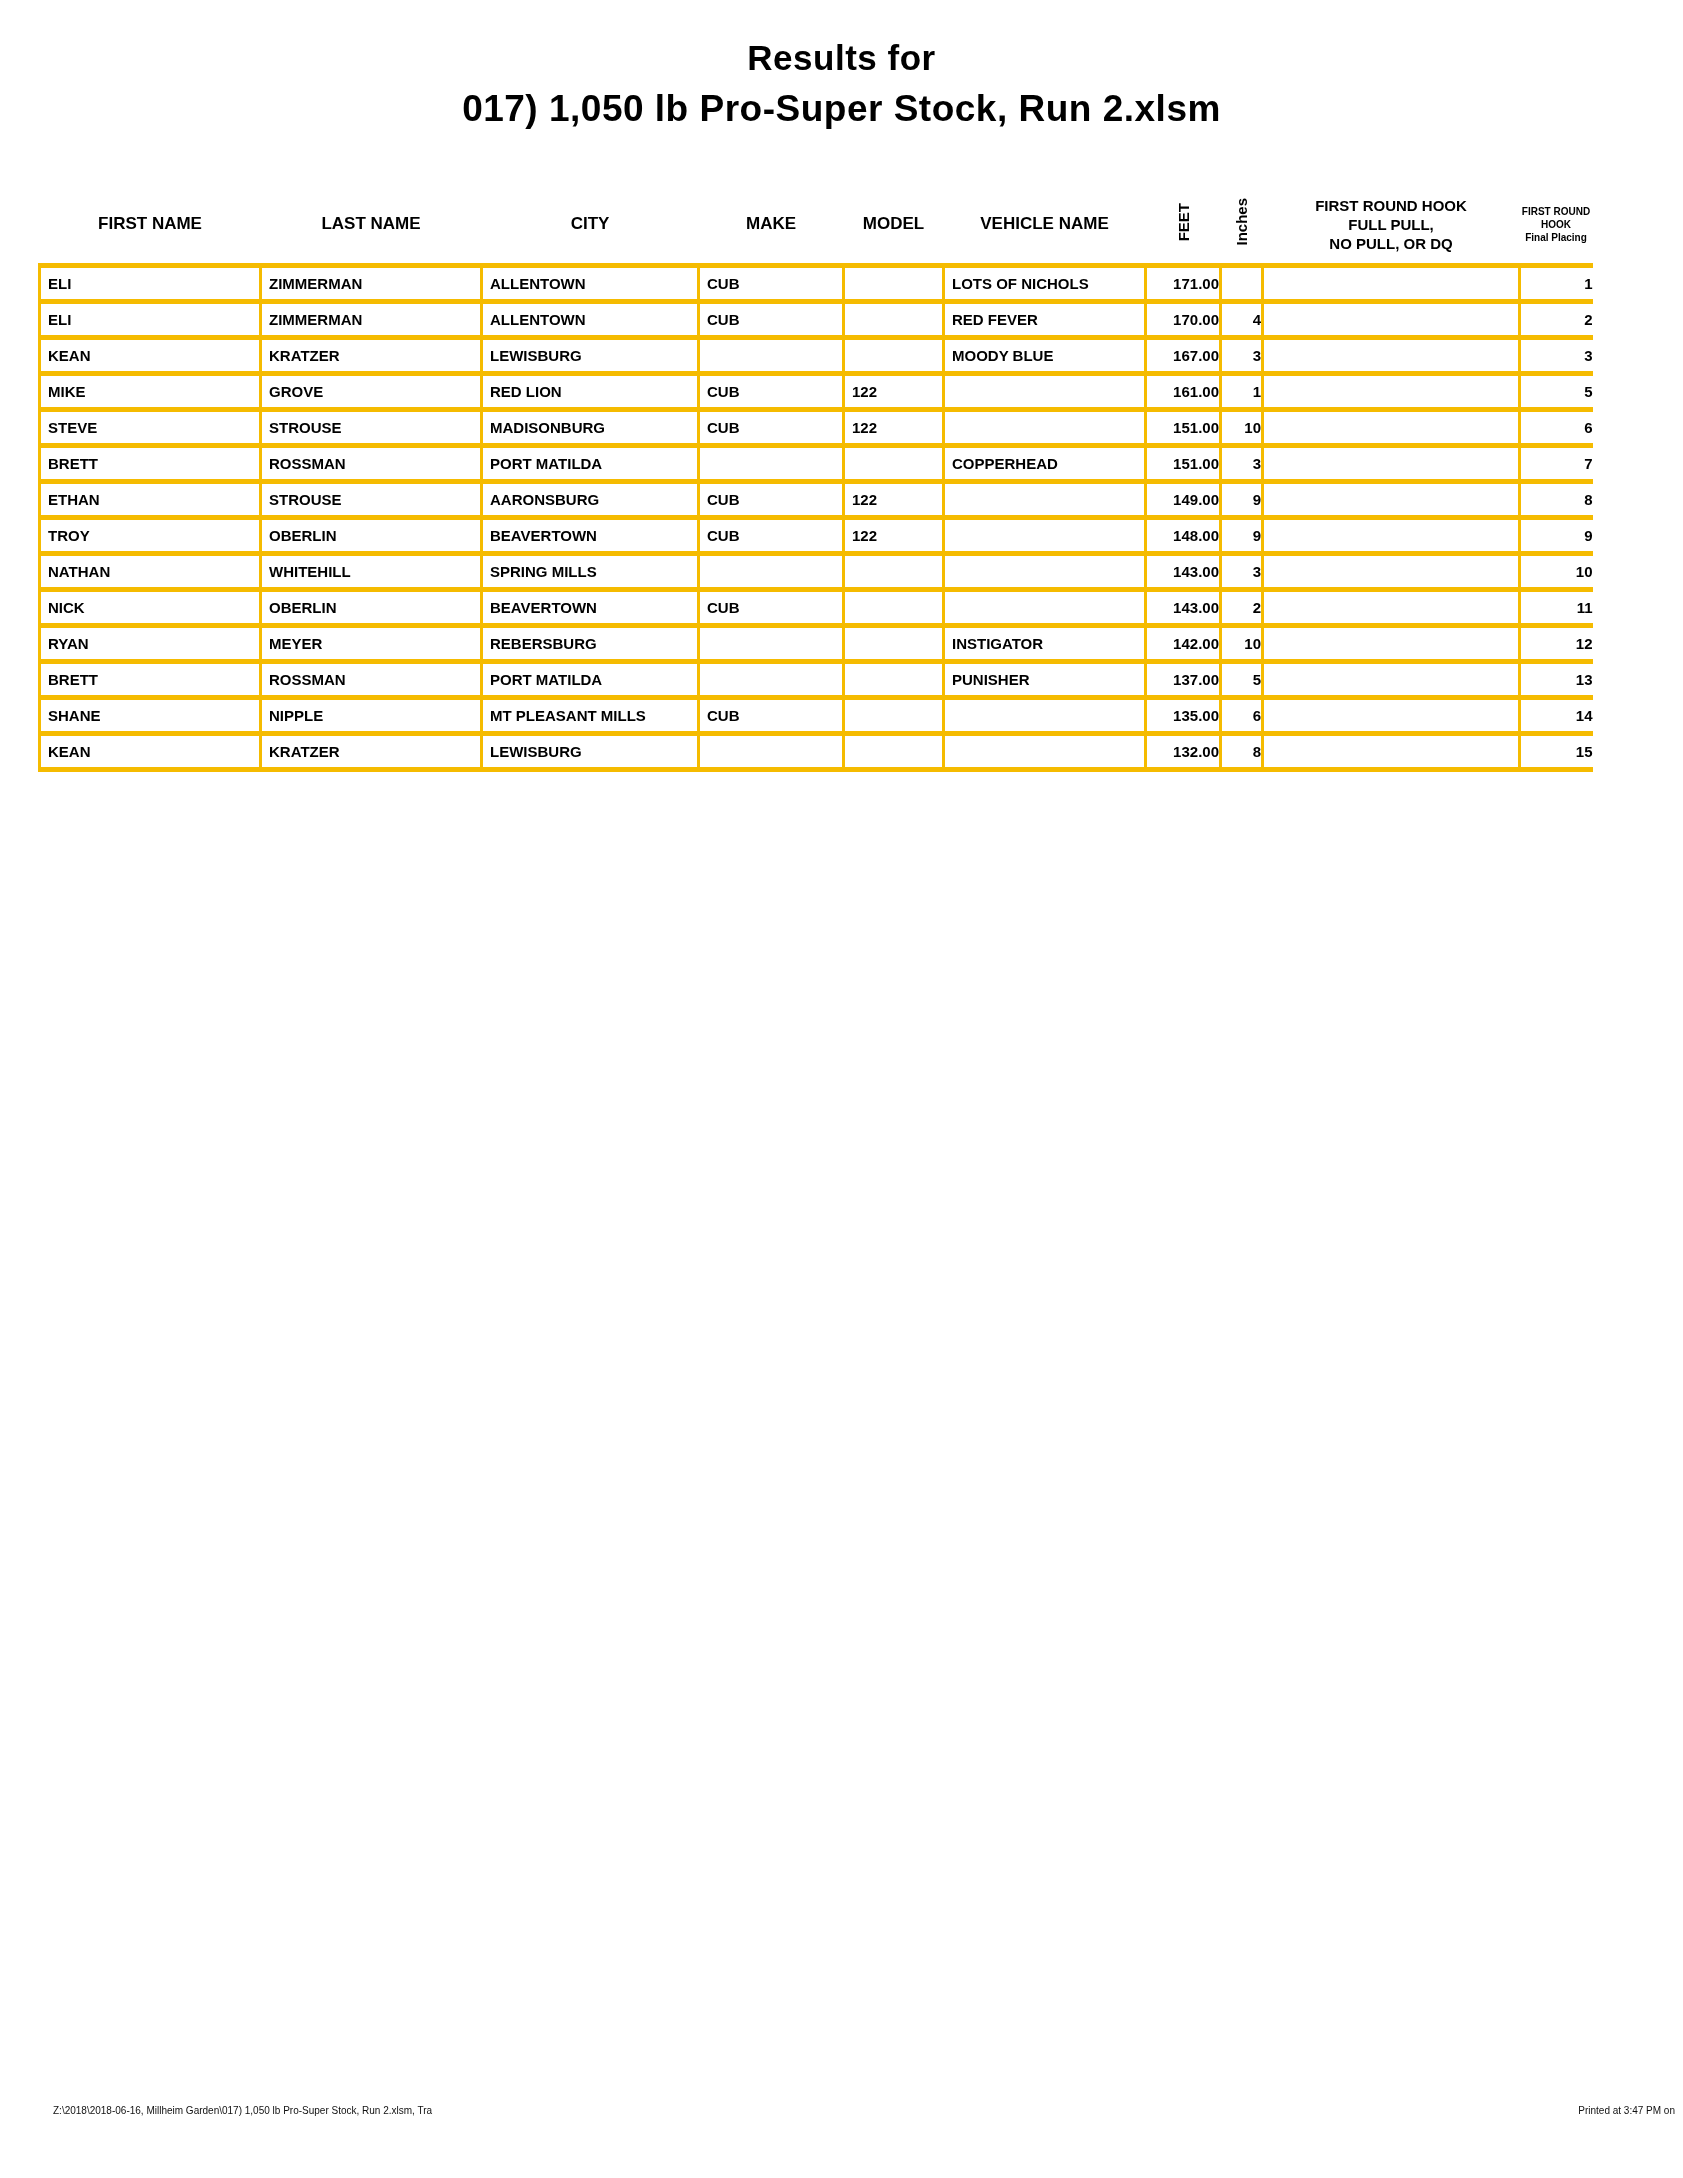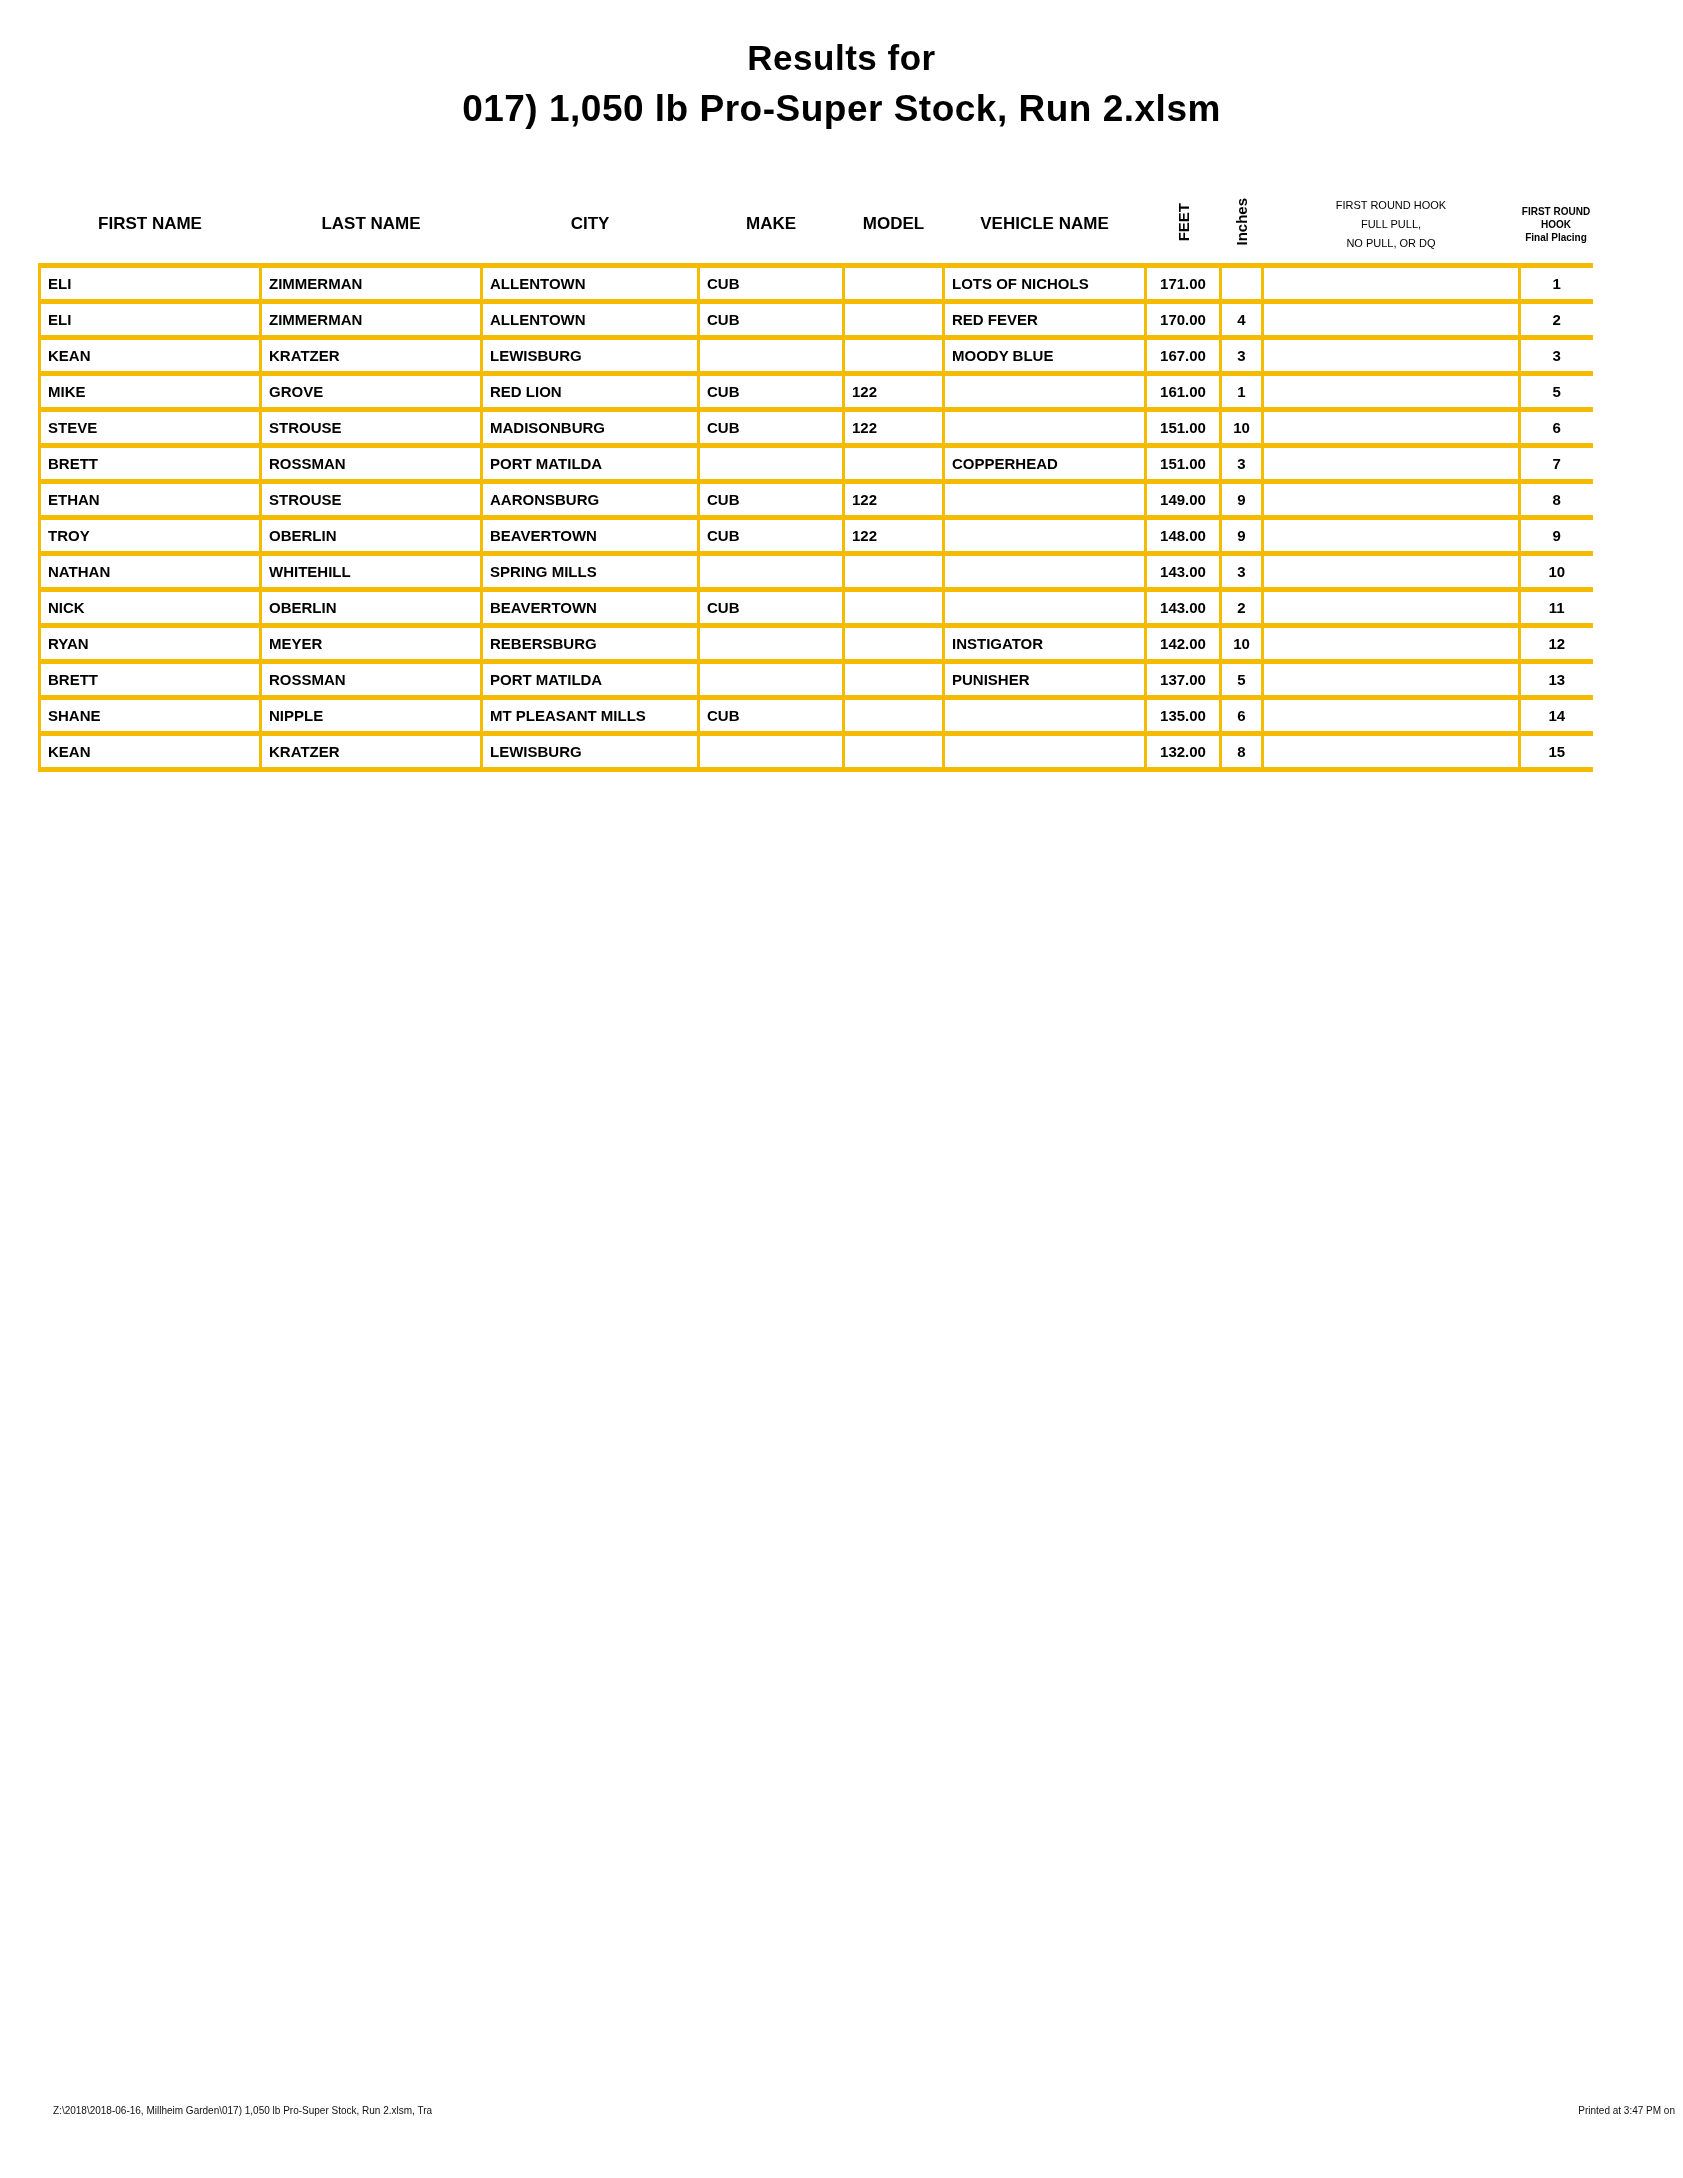--- a/index.html
+++ b/index.html
@@ -47,21 +47,21 @@
     border:none;
     vertical-align:middle;
     text-align:center;
     font-weight:bold;
     font-size:17px;
     height:79px;
     padding:0;
     white-space:nowrap;
   }
   thead th.small-hdr{font-size:15px;}
-  thead th .hdr-line{display:block;line-height:19px;font-size:11px;font-weight:normal;}
+  thead th .hdr-line{display:block;line-height:19px;font-size:15px;font-weight:bold;}
   thead th .hdr-line-sm{display:block;line-height:13px;font-size:10px;font-weight:bold;}
   .rot{
     display:inline-block;
     writing-mode:vertical-rl;
     transform:rotate(180deg);
     font-size:15px;
     font-weight:bold;
     line-height:1;
   }
   tbody td{
@@ -71,21 +71,21 @@
     height:36px;
     font-size:15px;
     font-weight:bold;
     padding:0 0 0 7px;
     text-align:left;
     white-space:nowrap;
     overflow:hidden;
     background:#fff;
   }
   tbody td.num{
-    text-align:center;
+    text-align:right;
     padding:0;
   }
   tbody td.col-placing{
     border-right:none;
   }
   .footer{
     position:absolute;
     top:2105px;
     left:0;
     width:1683px;

